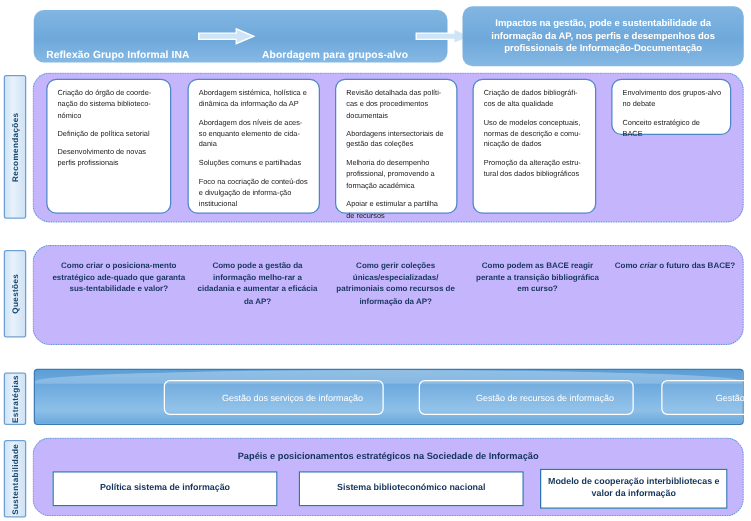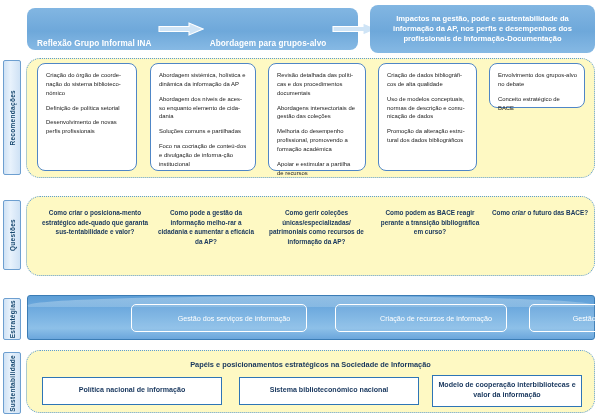--- a/index.html
+++ b/index.html
@@ -85,21 +85,21 @@
     transform: rotate(180deg);
     white-space: nowrap;
   }
 
   
   .dotted-group {
     position: absolute;
     border: 1.6px dotted #5b9bd5;
     border-radius: 14px;
     box-sizing: border-box;
-    background: #fef9c3;
+    background: #c4b5fd;
   }
 
   
   .rec-box {
     position: absolute;
     border: 1px solid #4f86c6;
     border-radius: 8px;
     background: #ffffff;
     box-sizing: border-box;
     padding: 7px 7px 4px 8px;
@@ -253,27 +253,27 @@
   <div class="q-item" style="left:376px; top:208px; width:108px;">Como  podem as BACE reagir perante a transição bibliográfica em curso?</div>
   <div class="q-item" style="left:490px; top:208px; width:100px;">
     <span>Como <i>criar</i> o futuro das BACE?</span>
   </div>
 
   <div class="side-label" style="top:298px; height:42px; width:18px;">
     <span>Estratégias</span>
   </div>
   <div class="strat-bar">
     <div class="strat-box" style="left:103px; width:176px;">Gestão dos serviços de informação</div>
-    <div class="strat-box" style="left:307px; width:172px;">Criação de recursos de informação</div>
+    <div class="strat-box" style="left:307px; width:172px;">Gestão de recursos de informação</div>
     <div class="strat-box" style="left:501px; width:162px;">Gestão da transição bibliográfica</div>
   </div>
 
   <div class="side-label" style="top:352px; height:62px; width:18px;">
     <span>Sustentabilidade</span>
   </div>
   <div class="dotted-group" style="left:26px; top:350px; width:569px; height:63px;">
     <div class="sus-title" style="top:9px;">Papéis e posicionamentos estratégicos na Sociedade de Informação</div>
-    <div class="sus-box" style="left:15px; top:26px; width:180px; height:28px;">Política nacional de informação</div>
+    <div class="sus-box" style="left:15px; top:26px; width:180px; height:28px;">Política sistema de informação</div>
     <div class="sus-box" style="left:212px; top:26px; width:180px; height:28px;">Sistema biblioteconómico nacional</div>
     <div class="sus-box" style="left:405px; top:24px; width:150px; height:32px;">Modelo de cooperação interbibliotecas e valor da informação</div>
   </div>
 
 </div>
 
 </body></html>

